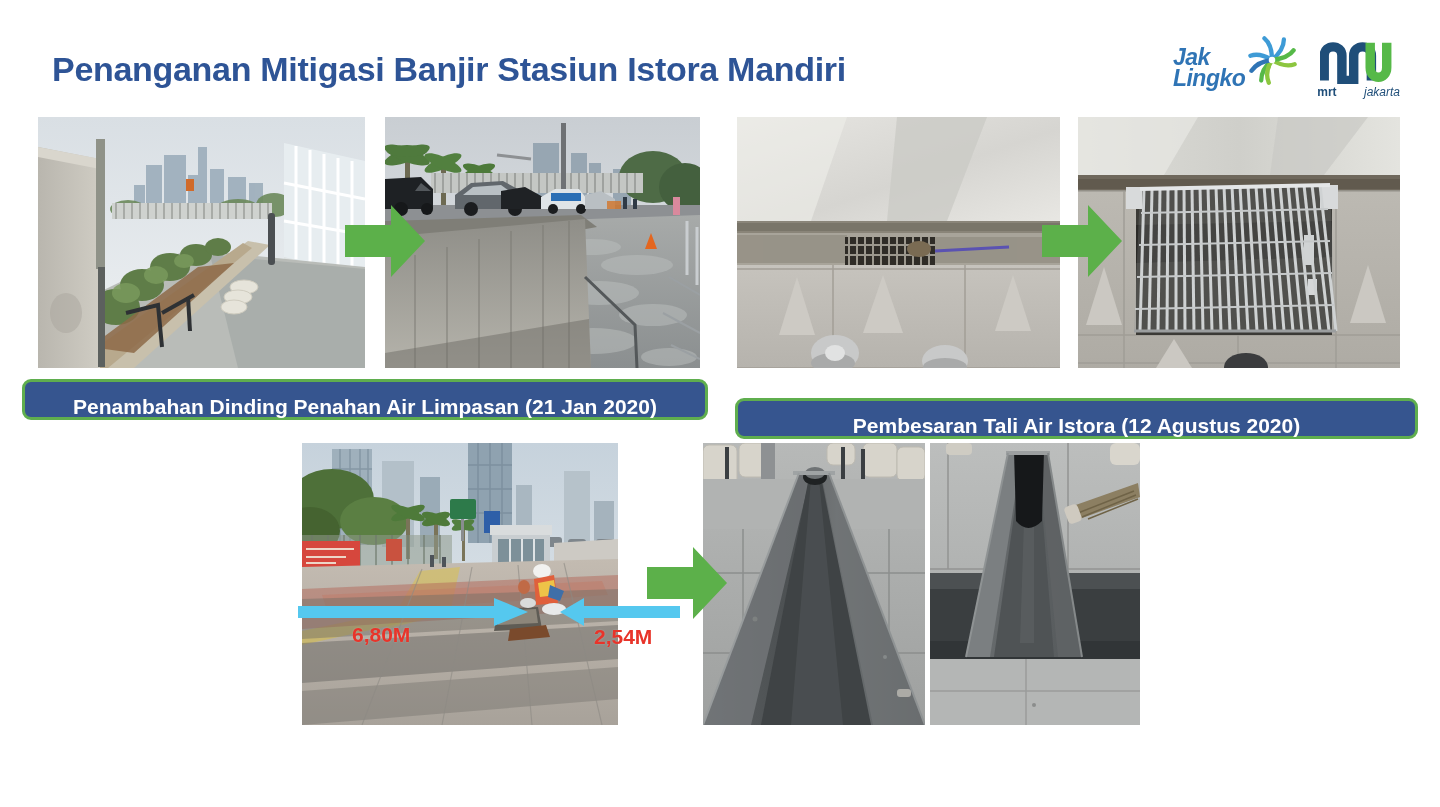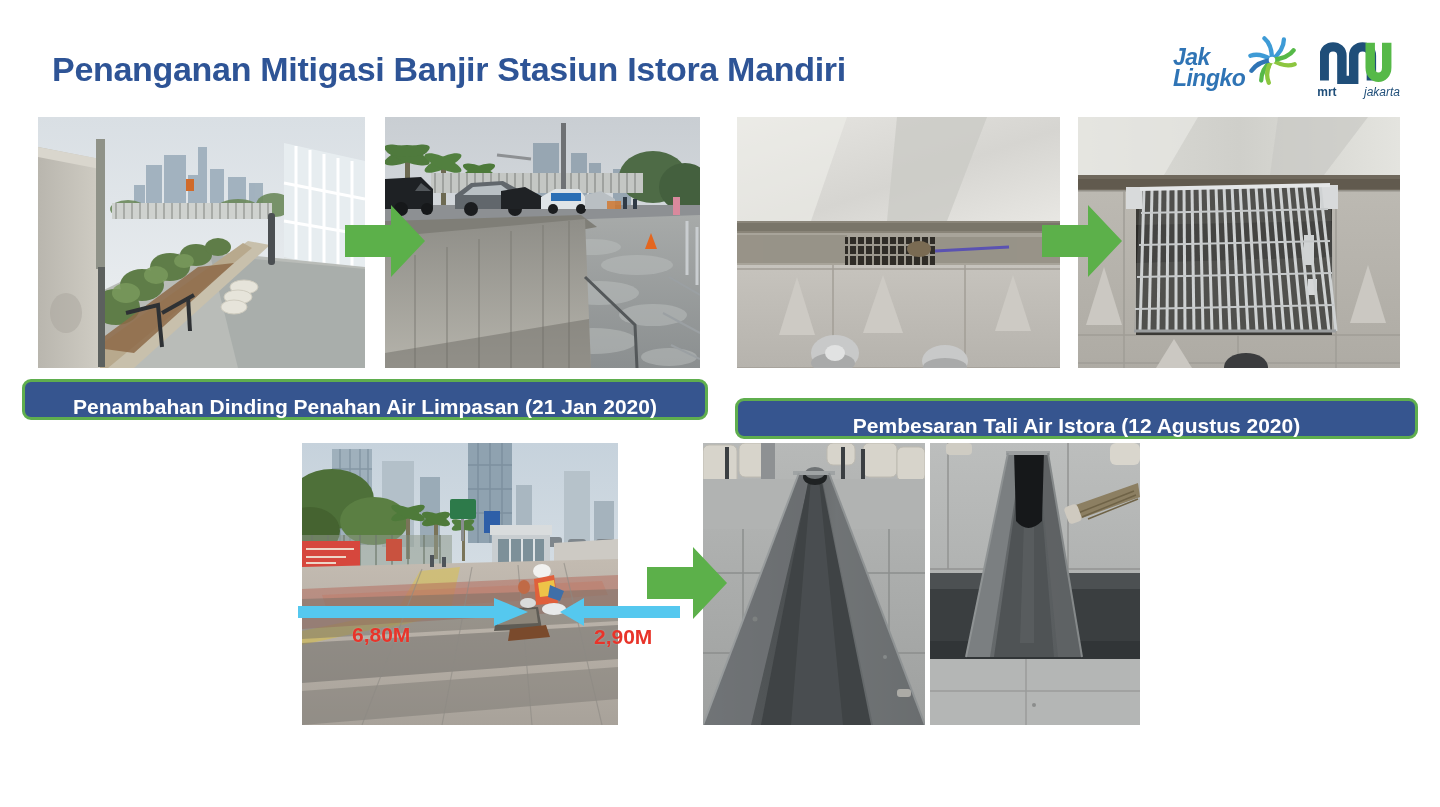--- a/index.html
+++ b/index.html
@@ -602,21 +602,21 @@
     </svg>
   </div>
 
   <svg class="cyan-arrow" style="left:298px; top:596px;" width="232" height="32" viewBox="0 0 232 32">
     <path d="M0 10 L196 10 L196 2 L230 16 L196 30 L196 22 L0 22 Z" fill="#55c8ef"></path>
   </svg>
   <svg class="cyan-arrow" style="left:560px; top:596px;" width="120" height="32" viewBox="0 0 120 32">
     <path d="M120 10 L24 10 L24 2 L0 16 L24 30 L24 22 L120 22 Z" fill="#55c8ef"></path>
   </svg>
   <div class="meas-label" style="left:352px; top:617px; font-size:21px;margin-top:6px;">6,80M</div>
-  <div class="meas-label" style="left:594px; top:625px; font-size:21px;">2,90M</div>
+  <div class="meas-label" style="left:594px; top:625px; font-size:21px;">2,54M</div>
 
   <div class="garrow" style="left:645px; top:541px;">
     <svg width="84" height="84" viewBox="0 0 84 84">
       <path d="M2 26 L48 26 L48 6 L82 42 L48 78 L48 58 L2 58 Z" fill="#5cb04a"></path>
     </svg>
   </div>
 
   <div class="photo" style="left:703px; top:443px; width:222px; height:282px;">
     <svg width="222" height="282" viewBox="0 0 222 282" preserveAspectRatio="none">
       <defs>

